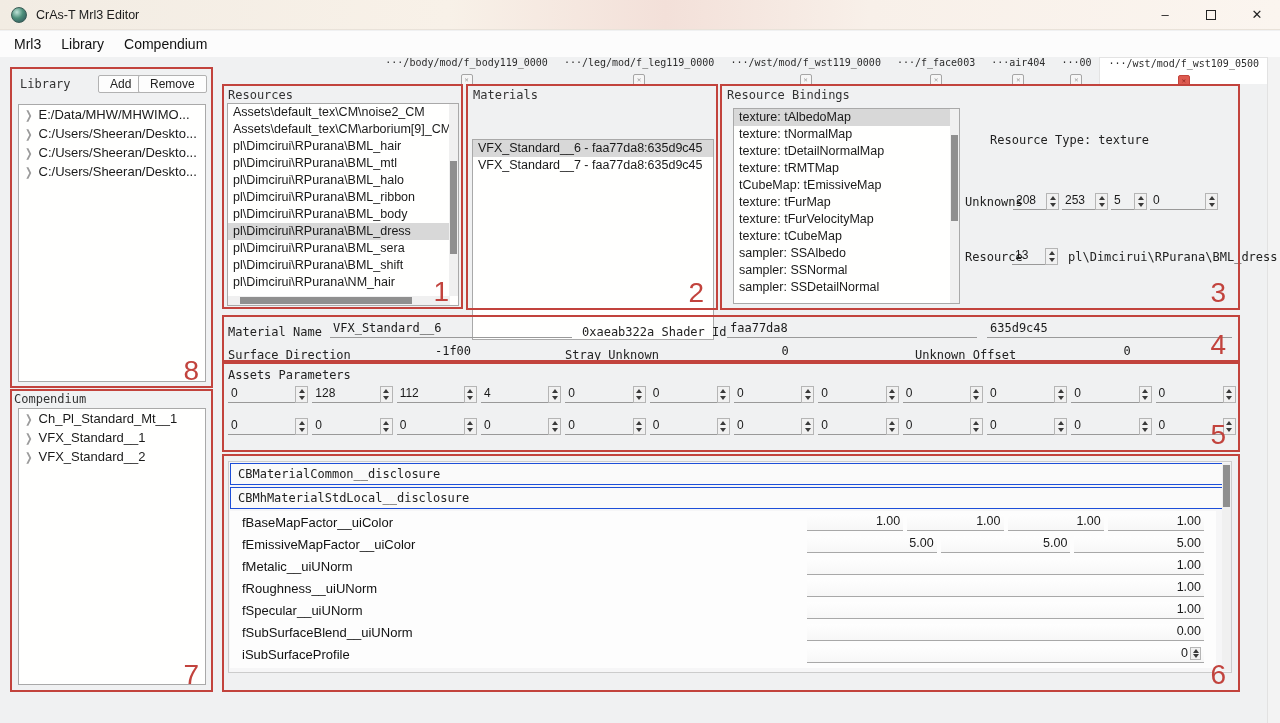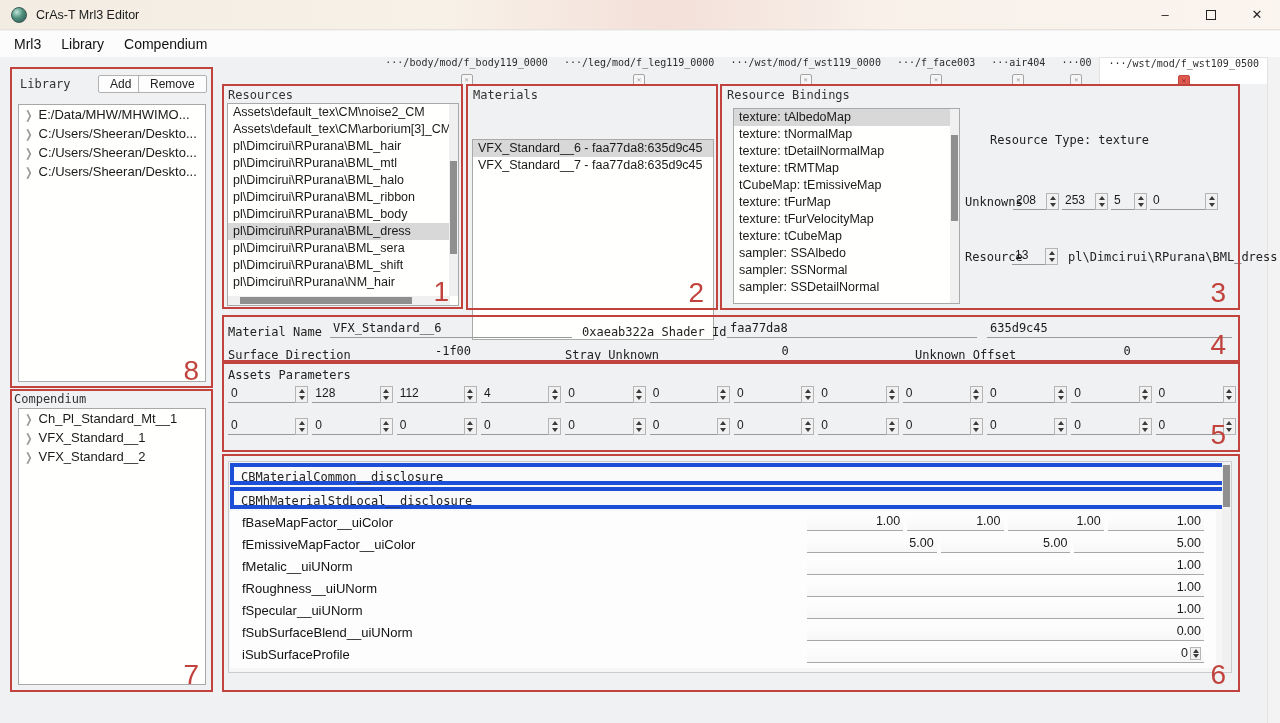--- a/index.html
+++ b/index.html
@@ -63,21 +63,21 @@
   .tri-down { width:0; height:0; border-left:3px solid transparent; border-right:3px solid transparent;
     border-top:4px solid #3a3a3a; }
 
   .ufield { position:absolute; border-bottom:1px solid #9a9a9a; font-size:12px; height:17px;
     line-height:15px; font-family:"DejaVu Sans Mono",monospace; white-space:nowrap; }
   .flabel { position:absolute; font-family:"DejaVu Sans Mono",monospace; font-size:12px; color:#222;
     white-space:nowrap; }
 
   
   .cb-header { position:absolute; left:0; width:1000px; height:22px; background:#fafafa;
-    border:4px solid #1d4ed8; font-family:"DejaVu Sans Mono",monospace; font-size:12px;
+    border:1px solid #1d4ed8; font-family:"DejaVu Sans Mono",monospace; font-size:12px;
     line-height:20px; padding-left:7px; color:#222; }
   .cb-params { position:absolute; background:#fdfdfd; }
   .cb-row { display:flex; align-items:center; height:22px; }
   .cb-name { width:577px; padding-left:12px; font-size:13px; color:#111; flex:none; white-space:nowrap; }
   .cb-vals { width:397px; display:flex; gap:4px; flex:none; }
   .cb-field { flex:1; border-bottom:1px solid #a8a8a8; font-size:12.5px; text-align:right;
     padding:0 3px 1px 0; background:linear-gradient(#fefefe,#f7f7f7); height:17px; line-height:16px;
     display:flex; align-items:center; justify-content:flex-end; gap:2px; }
 
   
@@ -186,21 +186,21 @@
 
 <div class="abs panel-label" style="left:228px; top:88px;">Resources</div>
 <div class="listbox" style="left:227px; top:103px; width:232px; height:203px;" id="resourcesList">
   <div class="vscroll" style="right:0; top:0; height:192px;">
     <div class="vthumb" style="top:57px; height:93px;"></div>
   </div>
   <div class="hscroll" style="left:0; bottom:0; width:222px;">
     <div class="hthumb" style="left:12px; width:172px;"></div>
   </div>
 <div class="list-item">Assets\default_tex\CM\noise2_CM</div>
-    <div class="list-item">Assets\default_tex\CM\arborium[3]_CM</div>
+    <div class="list-item">Assets\default_tex\CM\arborium[9]_CM</div>
     <div class="list-item">pl\Dimcirui\RPurana\BML_hair</div>
     <div class="list-item">pl\Dimcirui\RPurana\BML_mtl</div>
     <div class="list-item">pl\Dimcirui\RPurana\BML_halo</div>
     <div class="list-item">pl\Dimcirui\RPurana\BML_ribbon</div>
     <div class="list-item">pl\Dimcirui\RPurana\BML_body</div>
     <div class="list-item selected">pl\Dimcirui\RPurana\BML_dress</div>
     <div class="list-item">pl\Dimcirui\RPurana\BML_sera</div>
     <div class="list-item">pl\Dimcirui\RPurana\BML_shift</div>
     <div class="list-item">pl\Dimcirui\RPurana\NM_hair</div>
   </div>

